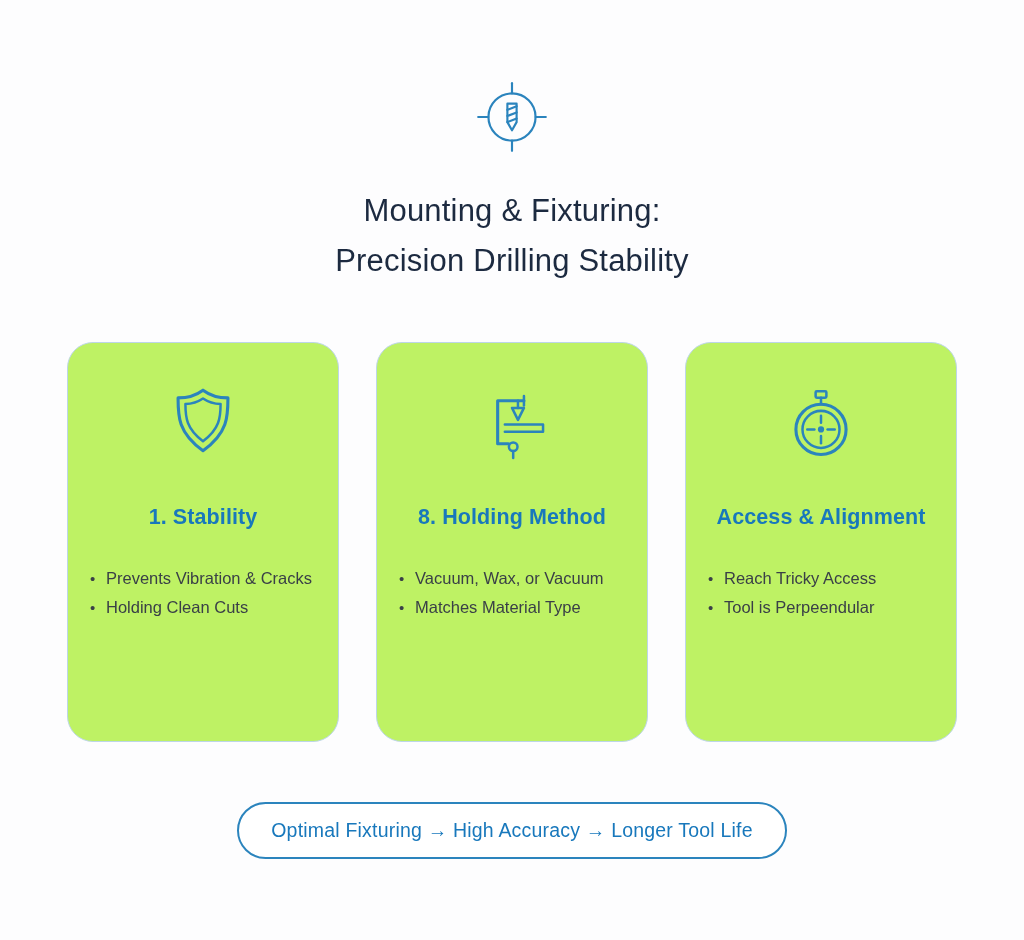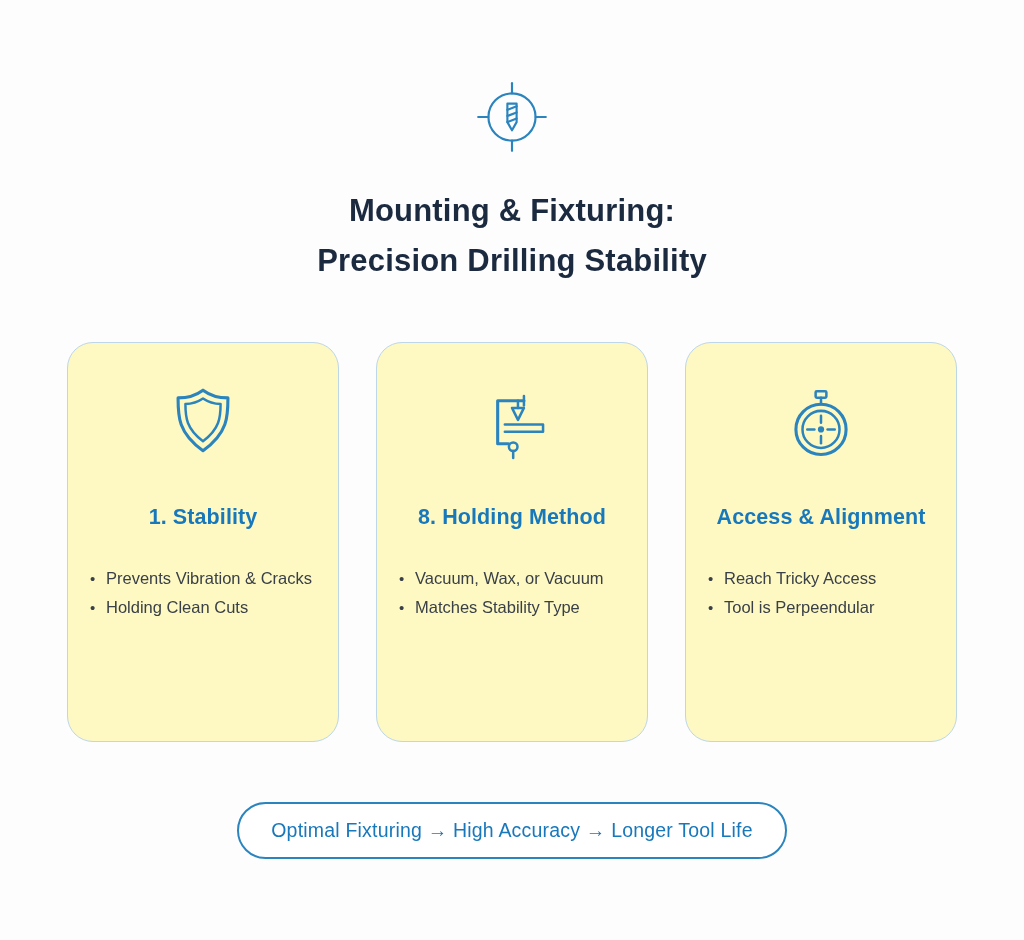--- a/index.html
+++ b/index.html
@@ -23,36 +23,36 @@
     justify-content: center;
   }
   .top-icon-wrap svg { display: block; }
 
   
   .title {
     margin-top: 28px;
     text-align: center;
     color: #1c2a40;
     font-size: 31px;
-    font-weight: 700;
+    font-weight: 400;
     line-height: 50px;
     letter-spacing: 0.2px;
   }
 
   
   .cards-row {
     margin-top: 56px;
     display: flex;
     justify-content: center;
     gap: 37px;
   }
   .card {
     width: 272px;
     height: 400px;
-    background: #fef9c3;
+    background: #bef264;
     border: 1.5px solid #bdd6e8;
     border-radius: 26px;
     padding: 38px 18px 0 18px;
   }
   .card-icon {
     height: 92px;
     display: flex;
     align-items: center;
     justify-content: center;
   }
@@ -168,21 +168,21 @@
         </svg>
       </div>
       <div class="card-title">8. Holding Method</div>
       <div class="card-bullets">
         <div class="bullet-row">
           <span class="bullet-dot">•</span>
           <span>Vacuum, Wax, or Vacuum</span>
         </div>
         <div class="bullet-row">
           <span class="bullet-dot">•</span>
-          <span>Matches Stability Type</span>
+          <span>Matches Material Type</span>
         </div>
       </div>
     </div>
 
     <div class="card">
       <div class="card-icon">
         <svg width="82" height="86" viewBox="0 0 68 72">
 
           <rect x="29.5" y="6" width="9" height="5.5" rx="1" class="icon-stroke-thin"></rect>
           <line x1="34" y1="11.5" x2="34" y2="17" class="icon-stroke-thin"></line>

